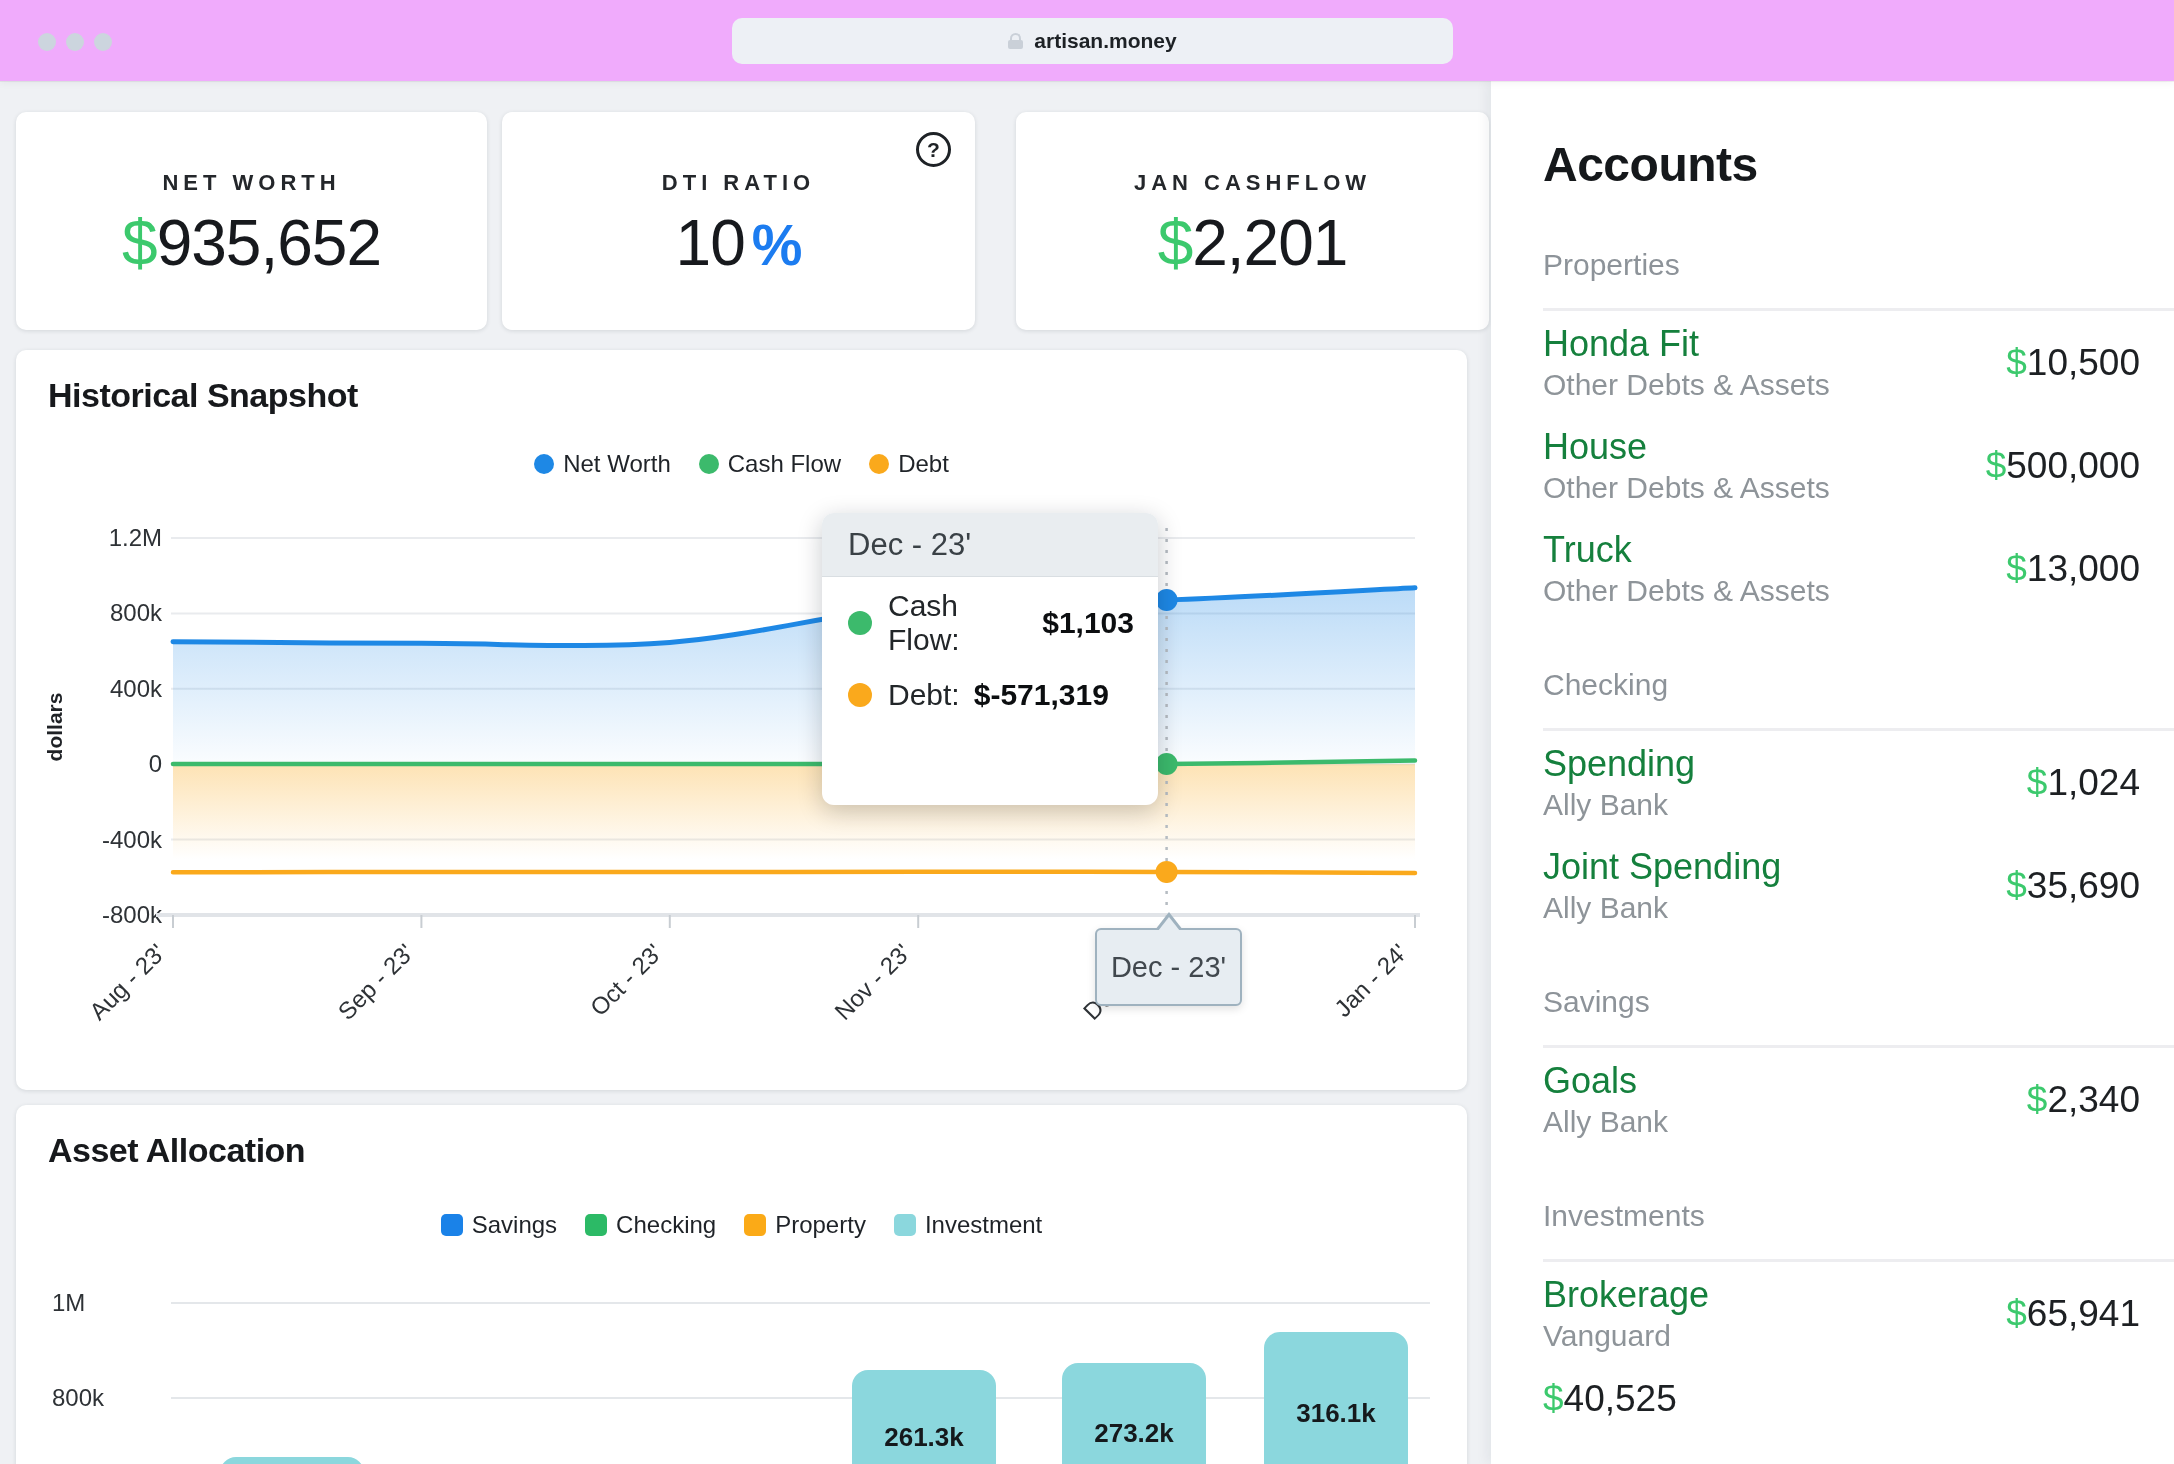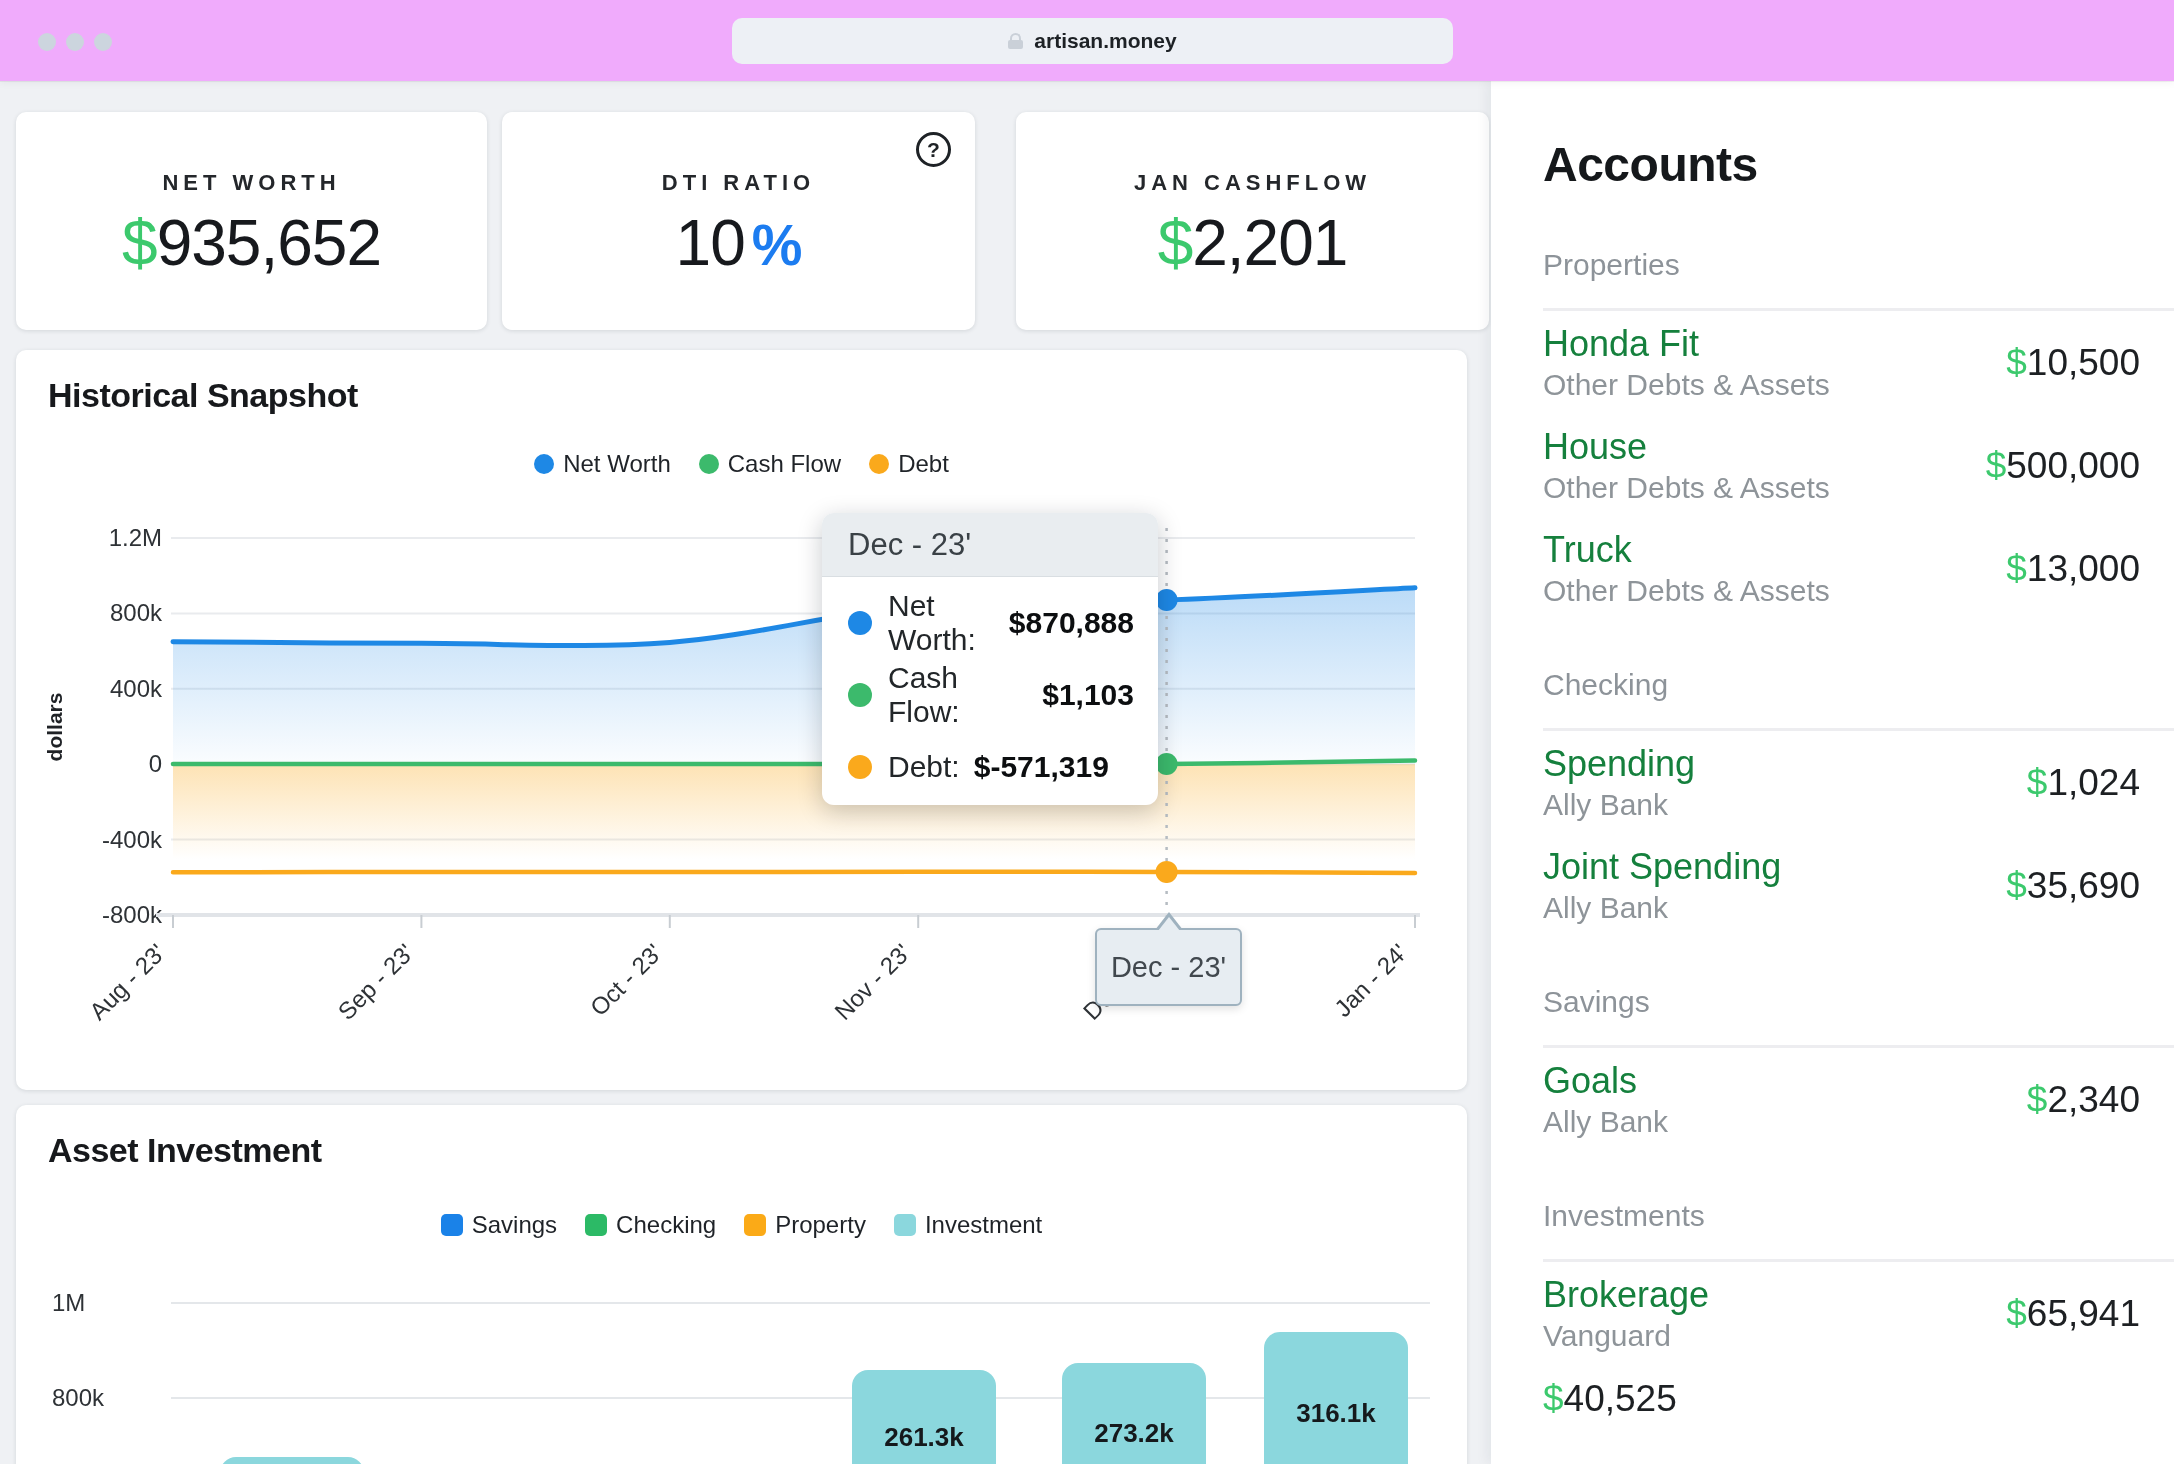--- a/index.html
+++ b/index.html
@@ -201,44 +201,39 @@
         <text transform="translate(1393,604) rotate(-45)" text-anchor="end" font-size="24" fill="#2e3236" font-family="Liberation Sans, sans-serif">Jan - 24'</text>
         <circle cx="1150.6" cy="250.03761200000002" r="11" fill="#1e88e5"></circle>
         <circle cx="1150.6" cy="413.99208450000003" r="11" fill="#3cba6c"></circle>
         <circle cx="1150.6" cy="521.8936315000001" r="11" fill="#faa91c"></circle>
       </svg>
 
     <div class="tooltip">
       <div class="tooltip-header">Dec - 23'</div>
       <div class="tooltip-rows" id="tooltip-rows">
           <div class="tooltip-row">
-            <span class="t-dot" style="background:#1e88e5"></span>
-            <span class="t-label">Net Worth:</span>
-            <span class="t-value">$870,888</span>
-          </div>
-          <div class="tooltip-row">
             <span class="t-dot" style="background:#3cba6c"></span>
             <span class="t-label">Cash Flow:</span>
             <span class="t-value">$1,103</span>
           </div>
           <div class="tooltip-row">
             <span class="t-dot" style="background:#faa91c"></span>
             <span class="t-label">Debt:</span>
             <span class="t-value">$-571,319</span>
           </div>
         </div>
     </div>
 
     <div class="axis-tip">
       <span>Dec - 23'</span>
     </div>
   </section>
 
   <section class="card alloc-card">
-    <h2 class="card-title">Asset Investment</h2>
+    <h2 class="card-title">Asset Allocation</h2>
     <div class="legend" id="alloc-legend">
         <div class="legend-item">
           <span class="mark-sq" style="background:#1a82e8"></span>
           <span class="lg-label">Savings</span>
         </div>
         <div class="legend-item">
           <span class="mark-sq" style="background:#2cba66"></span>
           <span class="lg-label">Checking</span>
         </div>
         <div class="legend-item">

